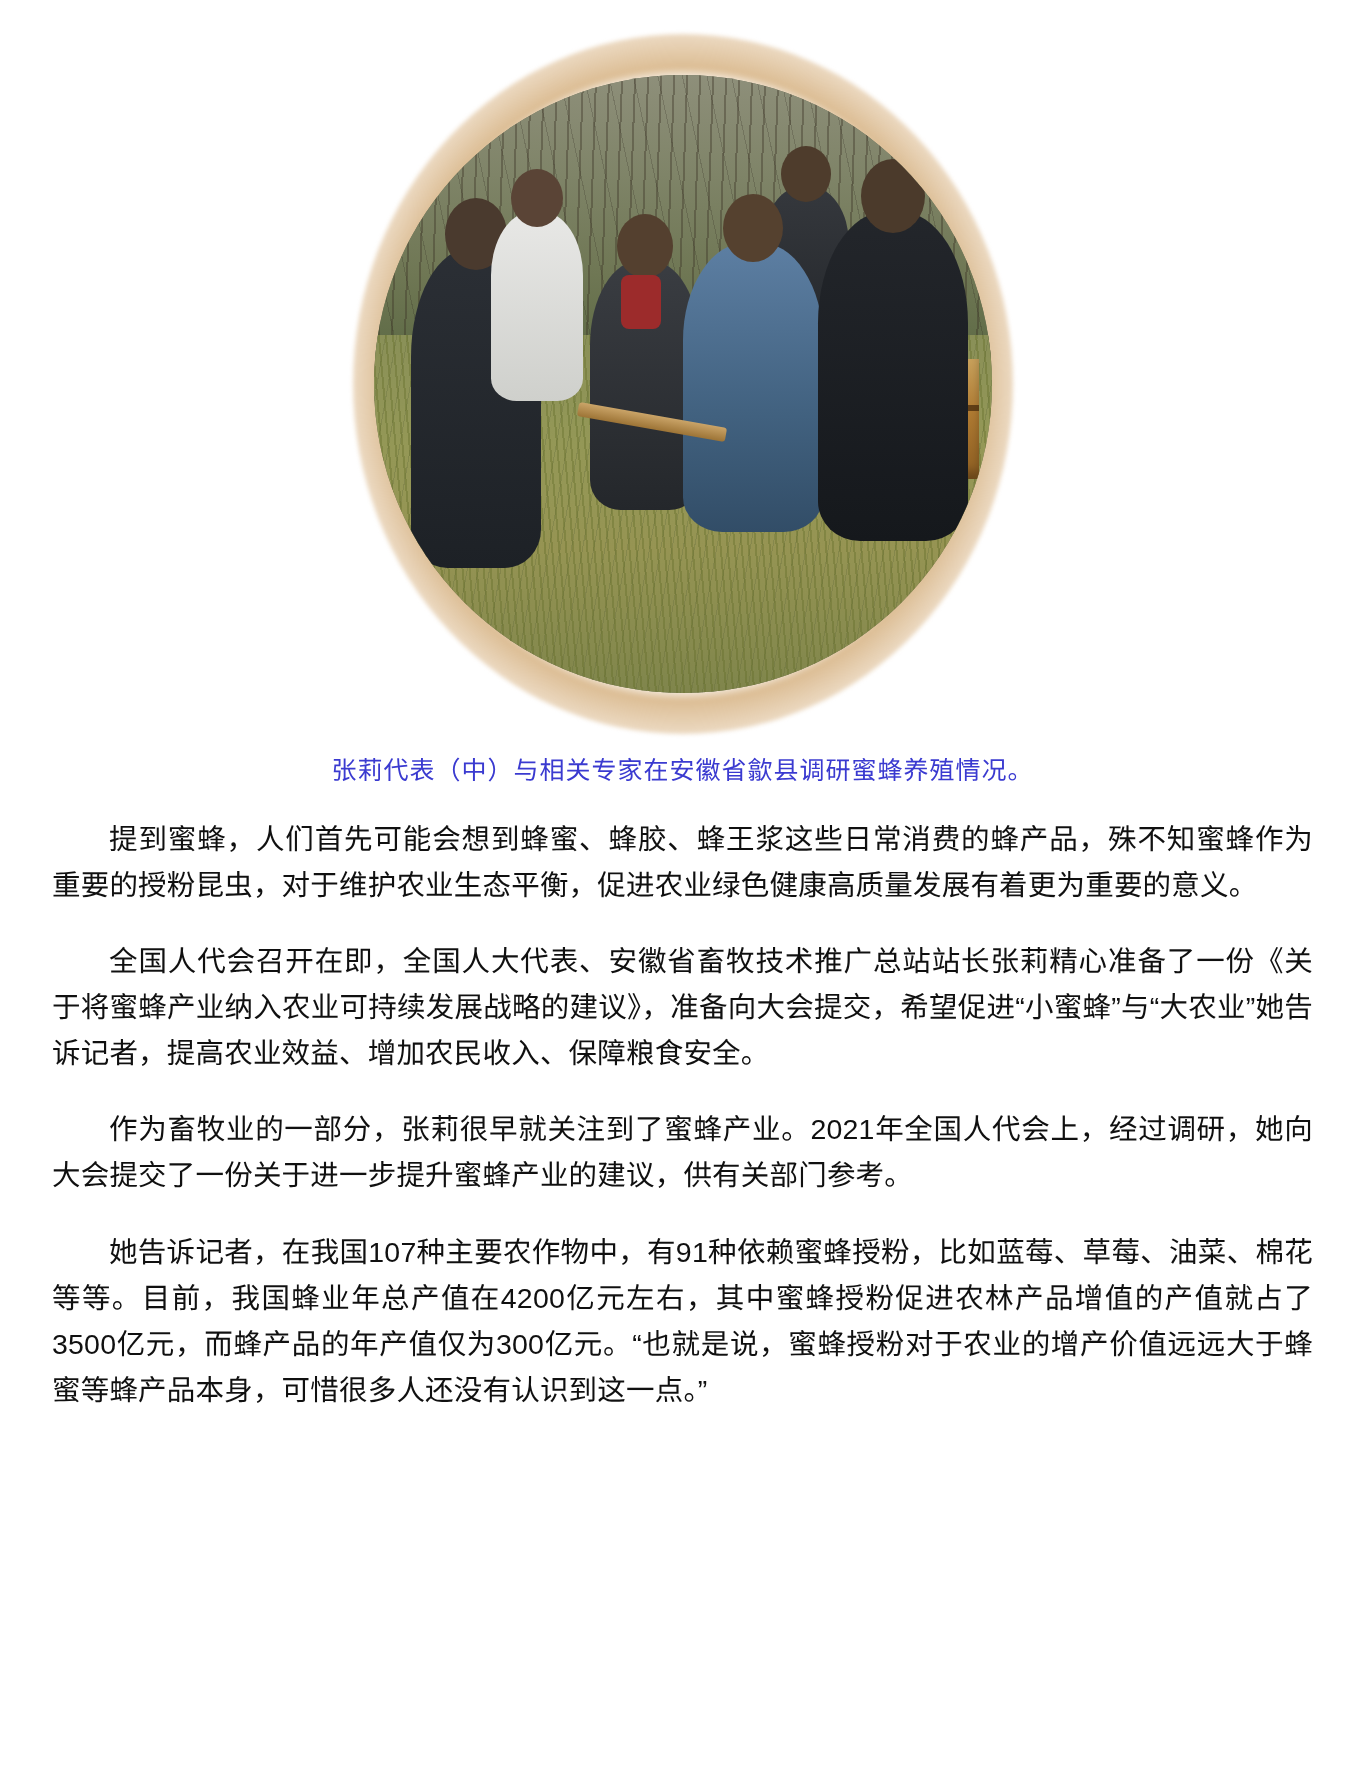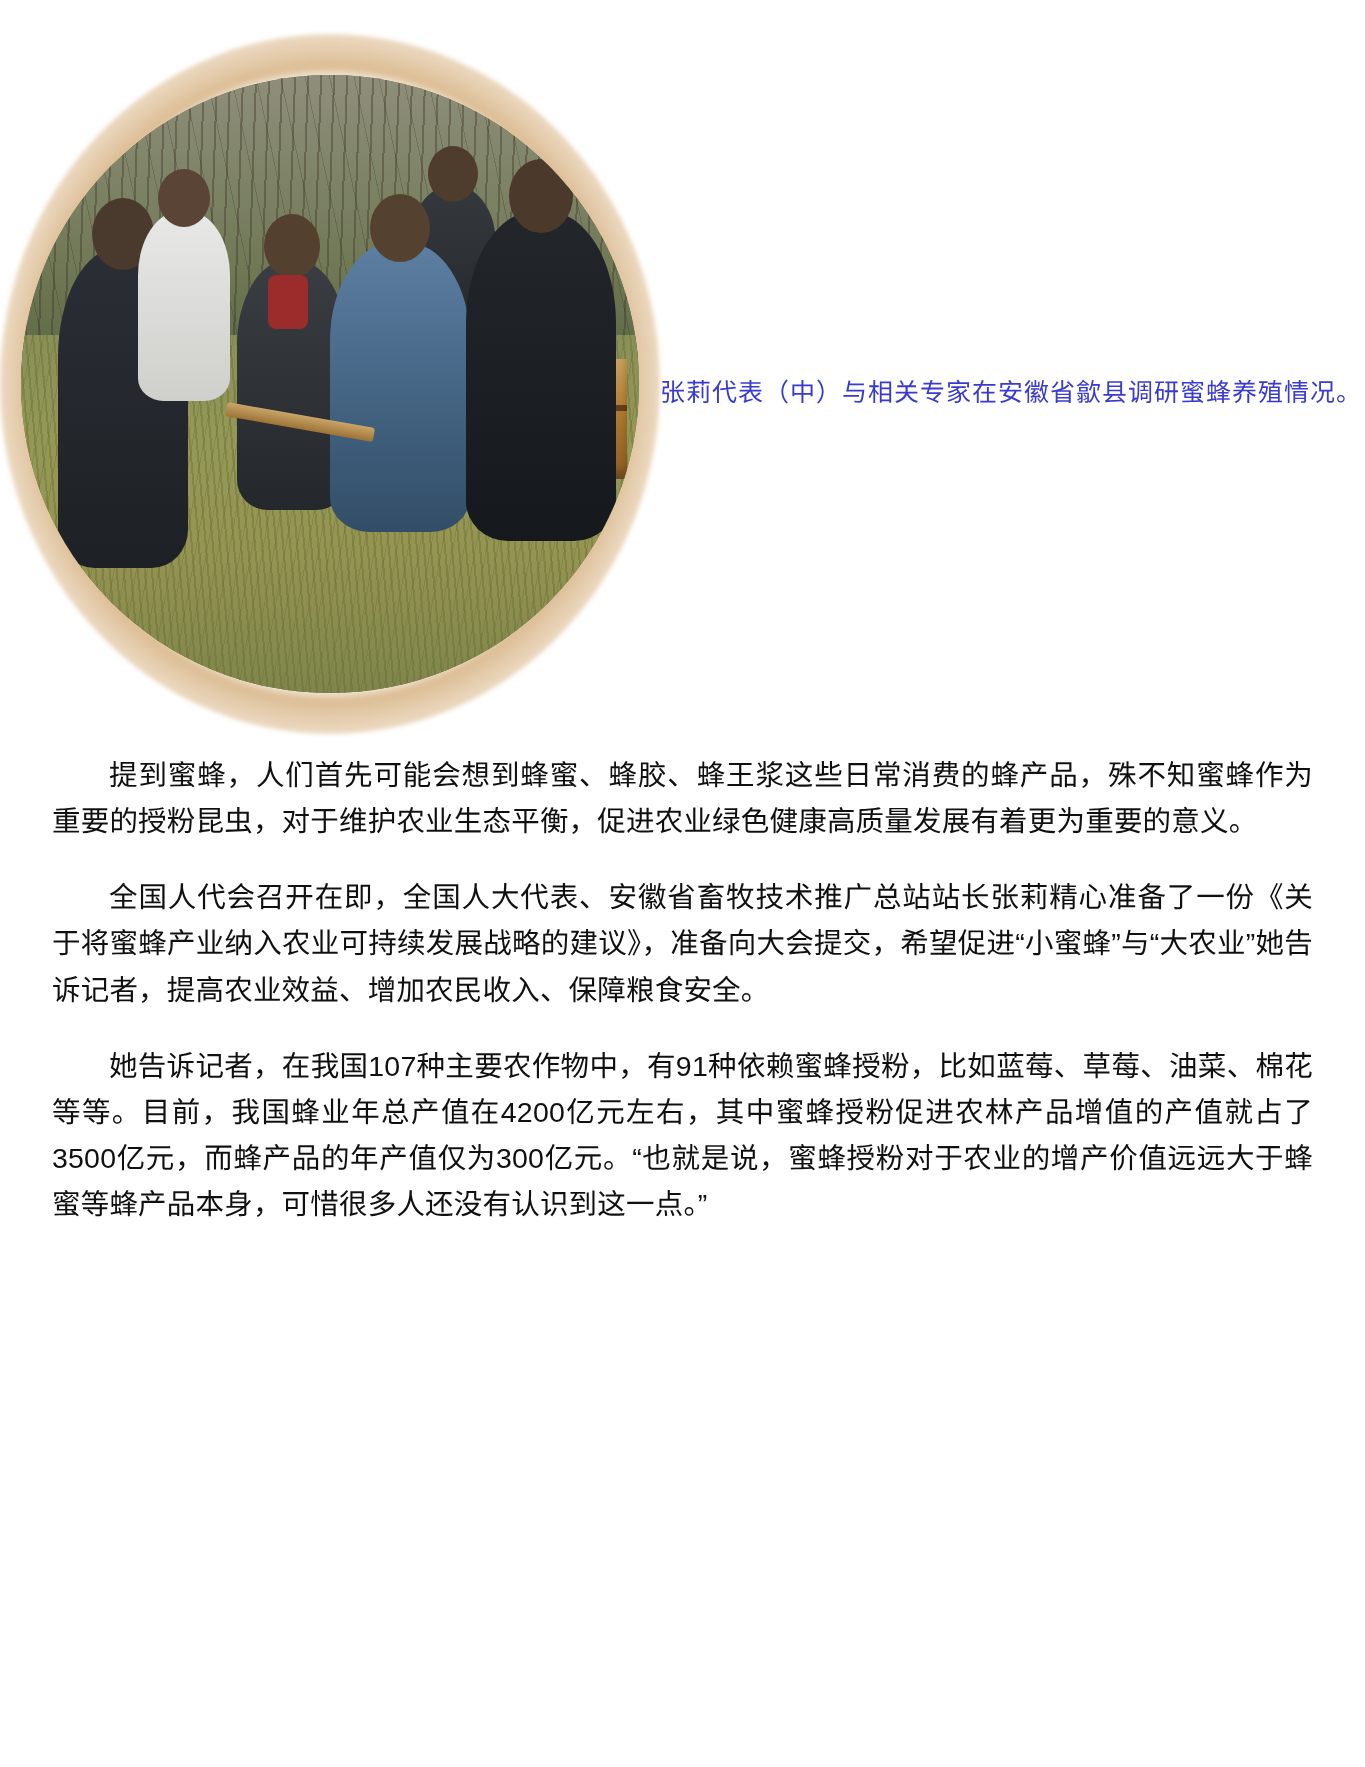--- a/index.html
+++ b/index.html
@@ -20,21 +20,21 @@
     height: 1767px;
     background: #ffffff;
     box-sizing: border-box;
   }
 
   
   .figure-block {
     width: 100%;
     padding-top: 34px;
     display: flex;
-    flex-direction: row;
+    flex-direction: column;
     align-items: center;
   }
   .photo-frame {
     position: relative;
     width: 660px;
     height: 700px;
     display: flex;
     align-items: center;
     justify-content: center;
   }
@@ -161,21 +161,21 @@
     text-align: center;
     color: #3a3ad0;
     font-family: "Liberation Serif", serif;
     font-size: 25px;
     letter-spacing: 1px;
     line-height: 1.5;
   }
 
   
   .article {
-    margin: 18px 52px 0 52px;
+    margin: 26px 52px 0 52px;
   }
   .article p {
     margin: 0 0 30px 0;
     font-size: 28.5px;
     line-height: 1.62;
     text-align: justify;
     text-indent: 2em;
     font-family: "Liberation Sans", sans-serif;
     color: #101010;
     letter-spacing: 0.2px;
@@ -220,16 +220,17 @@
         </div>
       </div>
     </div>
 
     <div class="caption">张莉代表（中）与相关专家在安徽省歙县调研蜜蜂养殖情况。</div>
   </div>
 
   <div class="article">
     <p>提到蜜蜂，人们首先可能会想到蜂蜜、蜂胶、蜂王浆这些日常消费的蜂产品，殊不知蜜蜂作为重要的授粉昆虫，对于维护农业生态平衡，促进农业绿色健康高质量发展有着更为重要的意义。</p>
     <p>全国人代会召开在即，全国人大代表、安徽省畜牧技术推广总站站长张莉精心准备了一份《关于将蜜蜂产业纳入农业可持续发展战略的建议》，准备向大会提交，希望促进“小蜜蜂”与“大农业”她告诉记者，提高农业效益、增加农民收入、保障粮食安全。</p>
+    <p>作为畜牧业的一部分，张莉很早就关注到了蜜蜂产业。2021年全国人代会上，经过调研，她向大会提交了一份关于进一步提升蜜蜂产业的建议，供有关部门参考。</p>
     <p>她告诉记者，在我国107种主要农作物中，有91种依赖蜜蜂授粉，比如蓝莓、草莓、油菜、棉花等等。目前，我国蜂业年总产值在4200亿元左右，其中蜜蜂授粉促进农林产品增值的产值就占了3500亿元，而蜂产品的年产值仅为300亿元。“也就是说，蜜蜂授粉对于农业的增产价值远远大于蜂蜜等蜂产品本身，可惜很多人还没有认识到这一点。”</p>
   </div>
 
 </div>
 
 </body></html>

